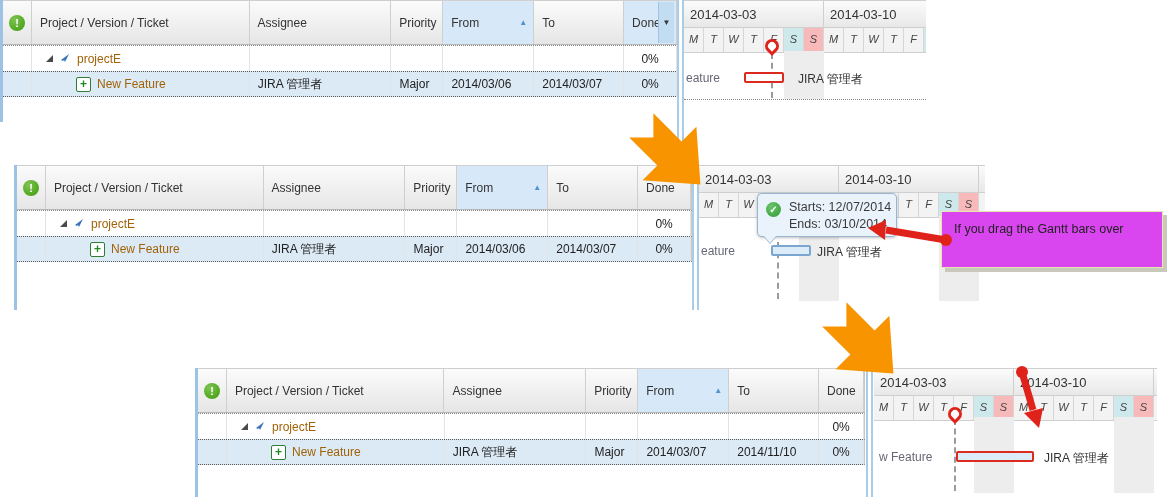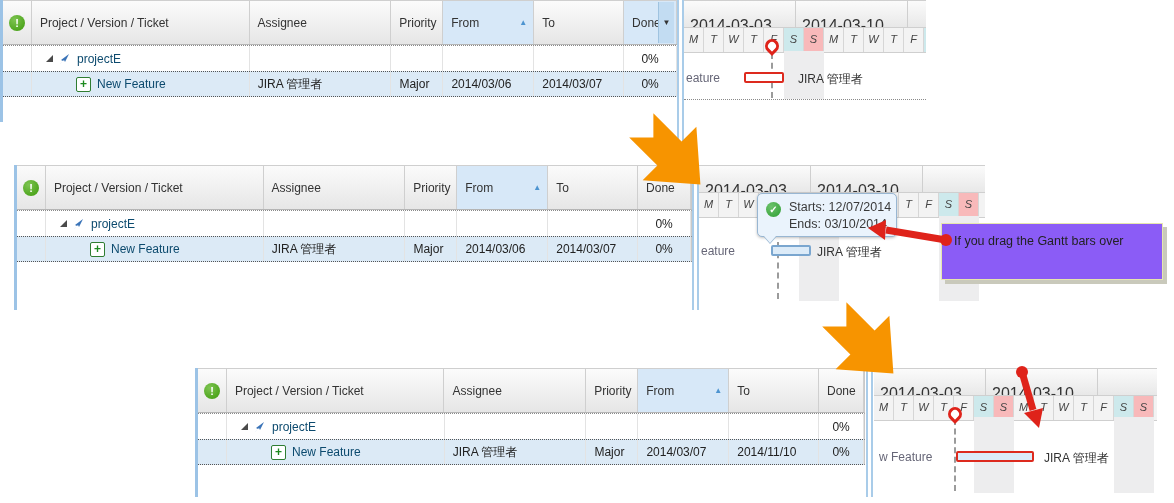--- a/index.html
+++ b/index.html
@@ -18,39 +18,39 @@
   .c0{width:29px;justify-content:center;padding:0;}
   .c1{width:218px;}.c2{width:142px;}.c3{width:52px;}.c4{width:91px;}.c5{width:90px;}.c6{width:53px;}
   .p3g .c6{width:45px;}
   .grow{display:flex;height:26px;box-sizing:border-box;background:#fff;border-top:1px dotted #8a8a8a;
         border-right:1px solid #c9c9c9;}
   .grow.sel{background:#dceaf6;border-top:1px dotted #555;border-bottom:1px dotted #555;}
   .cell{box-sizing:border-box;border-right:1px solid #e3e3e3;display:flex;align-items:center;
         padding:0 8px;font-size:12px;color:#222;overflow:hidden;white-space:nowrap;}
   .cell.center{justify-content:center;padding:0;}
   .ind1{padding-left:14px;}.ind2{padding-left:44px;}
-  .link{color:#0c4a6e;text-decoration:none;cursor:pointer;}
+  .link{color:#a16207;text-decoration:none;cursor:pointer;}
   .statusicon{width:16px;height:16px;border-radius:50%;color:#fff;font-weight:bold;font-size:11px;
         line-height:16px;text-align:center;background:radial-gradient(circle at 35% 30%,#7ec452,#3c9a0a);}
   .expander{width:0;height:0;border-left:7px solid transparent;border-bottom:7px solid #4a4a4a;
         margin-right:5px;flex:none;}
   .rocket{margin-right:5px;flex:none;}
   .plus{display:inline-flex;align-items:center;justify-content:center;width:13px;height:13px;
         border:1px solid #2f7d32;border-radius:2px;background:#fff;color:#1d8a1f;font-weight:bold;
         font-size:12px;margin-right:6px;flex:none;}
   .sortasc{font-size:8px;color:#4d94d0;margin-left:6px;}
   .menustrip{position:absolute;right:2px;top:1px;bottom:1px;width:15px;background:#c2dcf2;
         border-left:1px solid #9fc3e0;color:#333;font-size:8px;display:flex;align-items:center;
         justify-content:center;cursor:pointer;}
   
   .gantt{position:absolute;background:#fff;overflow:hidden;z-index:1;border-top:1px solid #cfcfcf;}
   .gweeks{display:flex;height:26px;background:linear-gradient(#fbfbfb,#e8e8e8);
           border-bottom:1px solid #cfcfcf;}
-  .gweek{width:112px;box-sizing:border-box;border-right:1px solid #cfcfcf;font-size:16px;color:#333;
-         padding:16px 0 0 6px;flex:none;white-space:nowrap;overflow:hidden;}
+  .gweek{width:140px;box-sizing:border-box;border-right:1px solid #cfcfcf;font-size:13px;color:#333;
+         padding:6px 0 0 6px;flex:none;white-space:nowrap;overflow:hidden;}
   .gfill{flex:1;}
   .gdays{display:flex;height:24px;border-bottom:1px solid #cfcfcf;background:#f3f3f3;}
   .gday{width:20px;flex:none;box-sizing:border-box;border-right:1px solid #d6d6d6;text-align:center;
         font-size:11px;color:#444;line-height:23px;}
   .gday.sat{background:#cde9ec;}
   .gday.sun{background:#f8b9ba;}
   .shade{position:absolute;width:40px;background:#ededee;z-index:0;}
   .dash{position:absolute;width:0;border-left:2px dashed #9b9b9b;z-index:1;}
   .pin{position:absolute;width:8px;height:8px;border:3px solid #df231a;background:#fff;
        border-radius:50% 50% 0 50%;transform:rotate(45deg);z-index:3;}
@@ -65,23 +65,23 @@
         border-radius:5px;box-shadow:0 1px 3px rgba(0,0,0,.25);padding:5px 10px 5px 31px;
         font-size:12.5px;color:#3a3a3a;line-height:17px;z-index:6;white-space:nowrap;}
   .tipcheck{position:absolute;left:8px;top:8px;width:15px;height:15px;border-radius:50%;color:#fff;
         font-size:10px;font-weight:bold;text-align:center;line-height:15px;
         background:radial-gradient(circle at 35% 30%,#6cc26c,#2e9e33);}
   .tipptr-b{position:absolute;width:0;height:0;border-left:7px solid transparent;
         border-right:7px solid transparent;border-top:8px solid #98b6d2;z-index:6;}
   .tipptr{position:absolute;width:0;height:0;border-left:6px solid transparent;
         border-right:6px solid transparent;border-top:7px solid #eaf3fc;z-index:7;}
   
-  .note{position:absolute;box-sizing:border-box;background:#8b5cf6;border:1px solid #e6e6ae;
+  .note{position:absolute;box-sizing:border-box;background:#d946ef;border:1px solid #e6e6ae;
         box-shadow:4px 4px 0 #c9c9bb;padding:5px 12px;font-size:12.5px;color:#222;
-        line-height:24px;z-index:7;white-space:nowrap;margin-top:12px;}
+        line-height:24px;z-index:7;white-space:nowrap;}
   .oarrow{position:absolute;z-index:8;}
   .rarrow{position:absolute;z-index:9;}
 </style>
 </head>
 <body>
 
 <div id="canvas">
 
   <div class="edge" style="left:0;top:0;height:122px"></div>
   <div class="grid" style="left:3px;top:0;width:675px">

